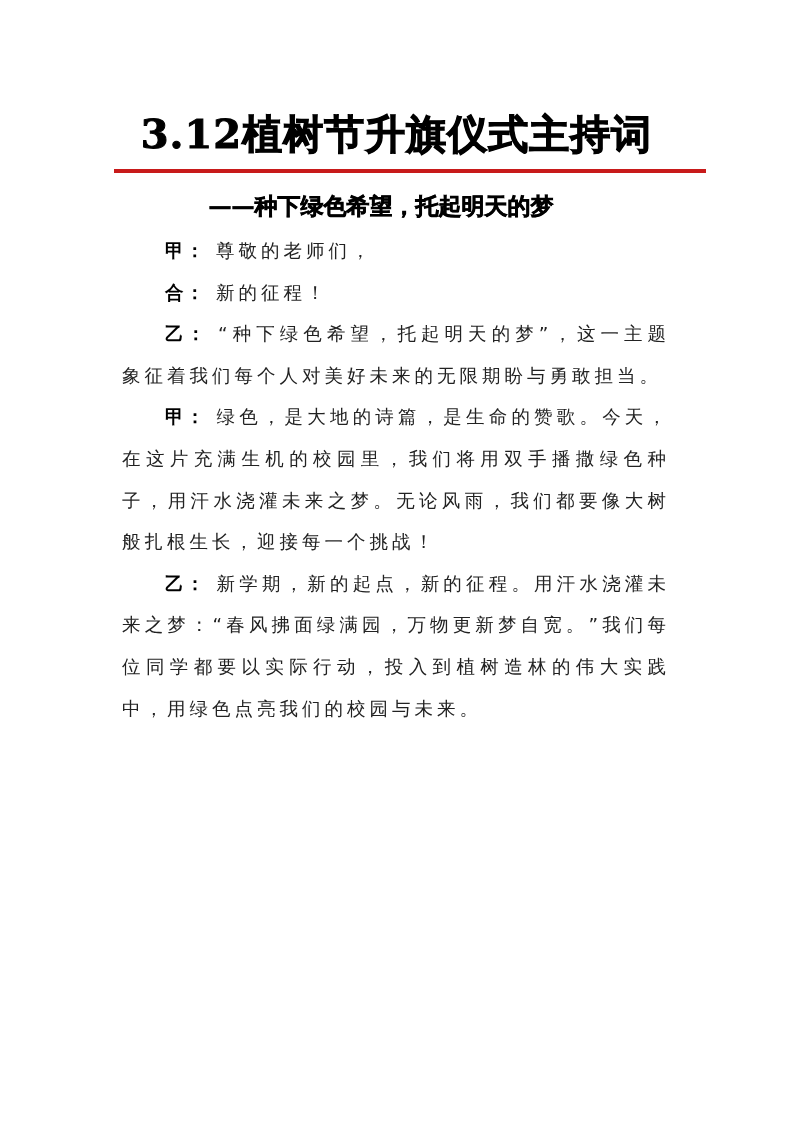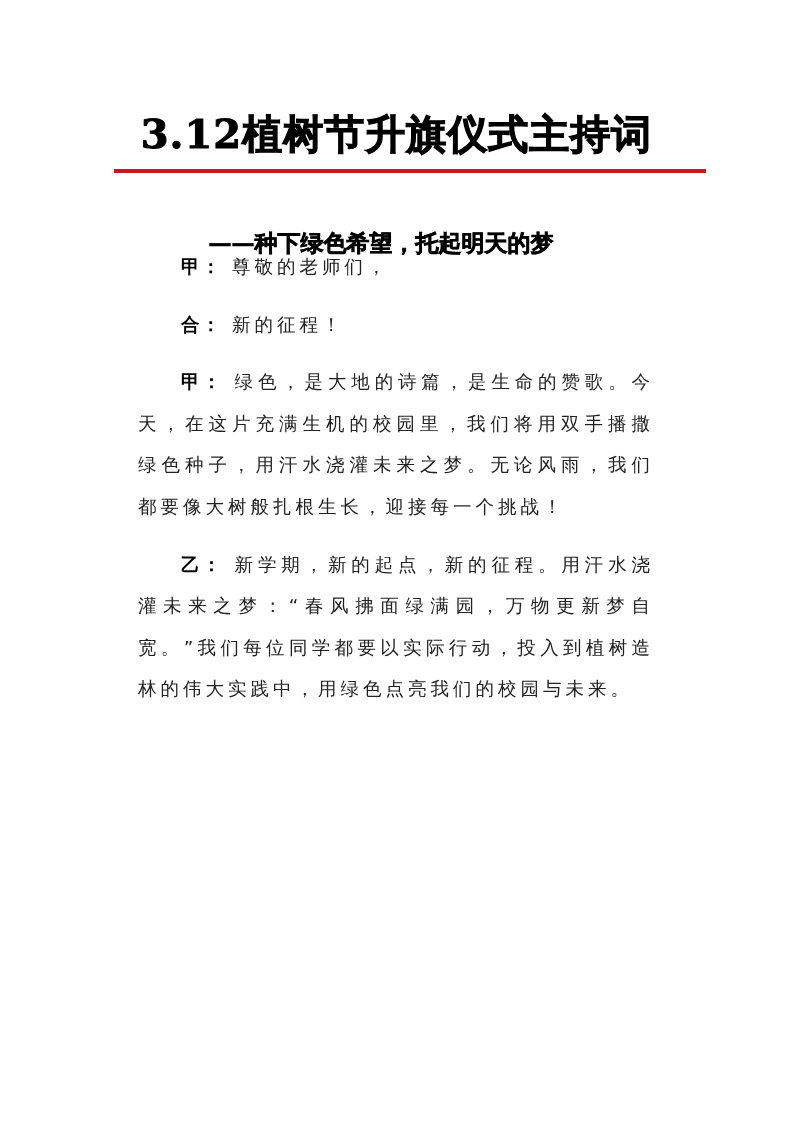--- a/index.html
+++ b/index.html
@@ -40,36 +40,35 @@
   .subtitle {
     position: absolute;
     left: 0;
     top: 190px;
     width: 762px;
     text-align: center;
     font-weight: 900;
     font-size: 23px;
     line-height: 32px;
     color: #000;
-    margin-top: 37px;
     -webkit-text-stroke: 0.6px #000;
   }
   .body-text {
     position: absolute;
     left: 122px;
     top: 230px;
     width: 548px;
     font-family: "DejaVu Sans", "Liberation Sans", sans-serif;
     font-size: 18.5px;
     line-height: 41.6px;
     letter-spacing: 4px;
     color: #222;
   }
   .para {
-    margin: 16px;
+    margin: 0;
     text-indent: 43px;
     text-align: justify;
     word-break: break-all;
   }
   .speaker {
     font-weight: bold;
     color: #000;
     letter-spacing: 2px;
   }
   .speaker-gap {
@@ -80,15 +79,16 @@
 </head>
 <body>
 
 <div class="title">3.12植树节升旗仪式主持词</div>
 <div class="rule"></div>
 <div class="subtitle">——种下绿色希望，托起明天的梦</div>
 
 <div class="body-text">
   <p class="para"><span class="speaker">甲：</span><span class="speaker-gap"></span><span>尊敬的老师们，</span></p>
   <p class="para"><span class="speaker">合：</span><span class="speaker-gap"></span><span>新的征程！</span></p>
+  <p class="para"><span class="speaker">乙：</span><span class="speaker-gap"></span><span>“种下绿色希望，托起明天的梦”，这一主题象征着我们每个人对美好未来的无限期盼与勇敢担当。</span></p>
   <p class="para"><span class="speaker">甲：</span><span class="speaker-gap"></span><span>绿色，是大地的诗篇，是生命的赞歌。今天，在这片充满生机的校园里，我们将用双手播撒绿色种子，用汗水浇灌未来之梦。无论风雨，我们都要像大树般扎根生长，迎接每一个挑战！</span></p>
   <p class="para"><span class="speaker">乙：</span><span class="speaker-gap"></span><span>新学期，新的起点，新的征程。用汗水浇灌未来之梦：“春风拂面绿满园，万物更新梦自宽。”我们每位同学都要以实际行动，投入到植树造林的伟大实践中，用绿色点亮我们的校园与未来。</span></p>
 </div>
 
 </body></html>

